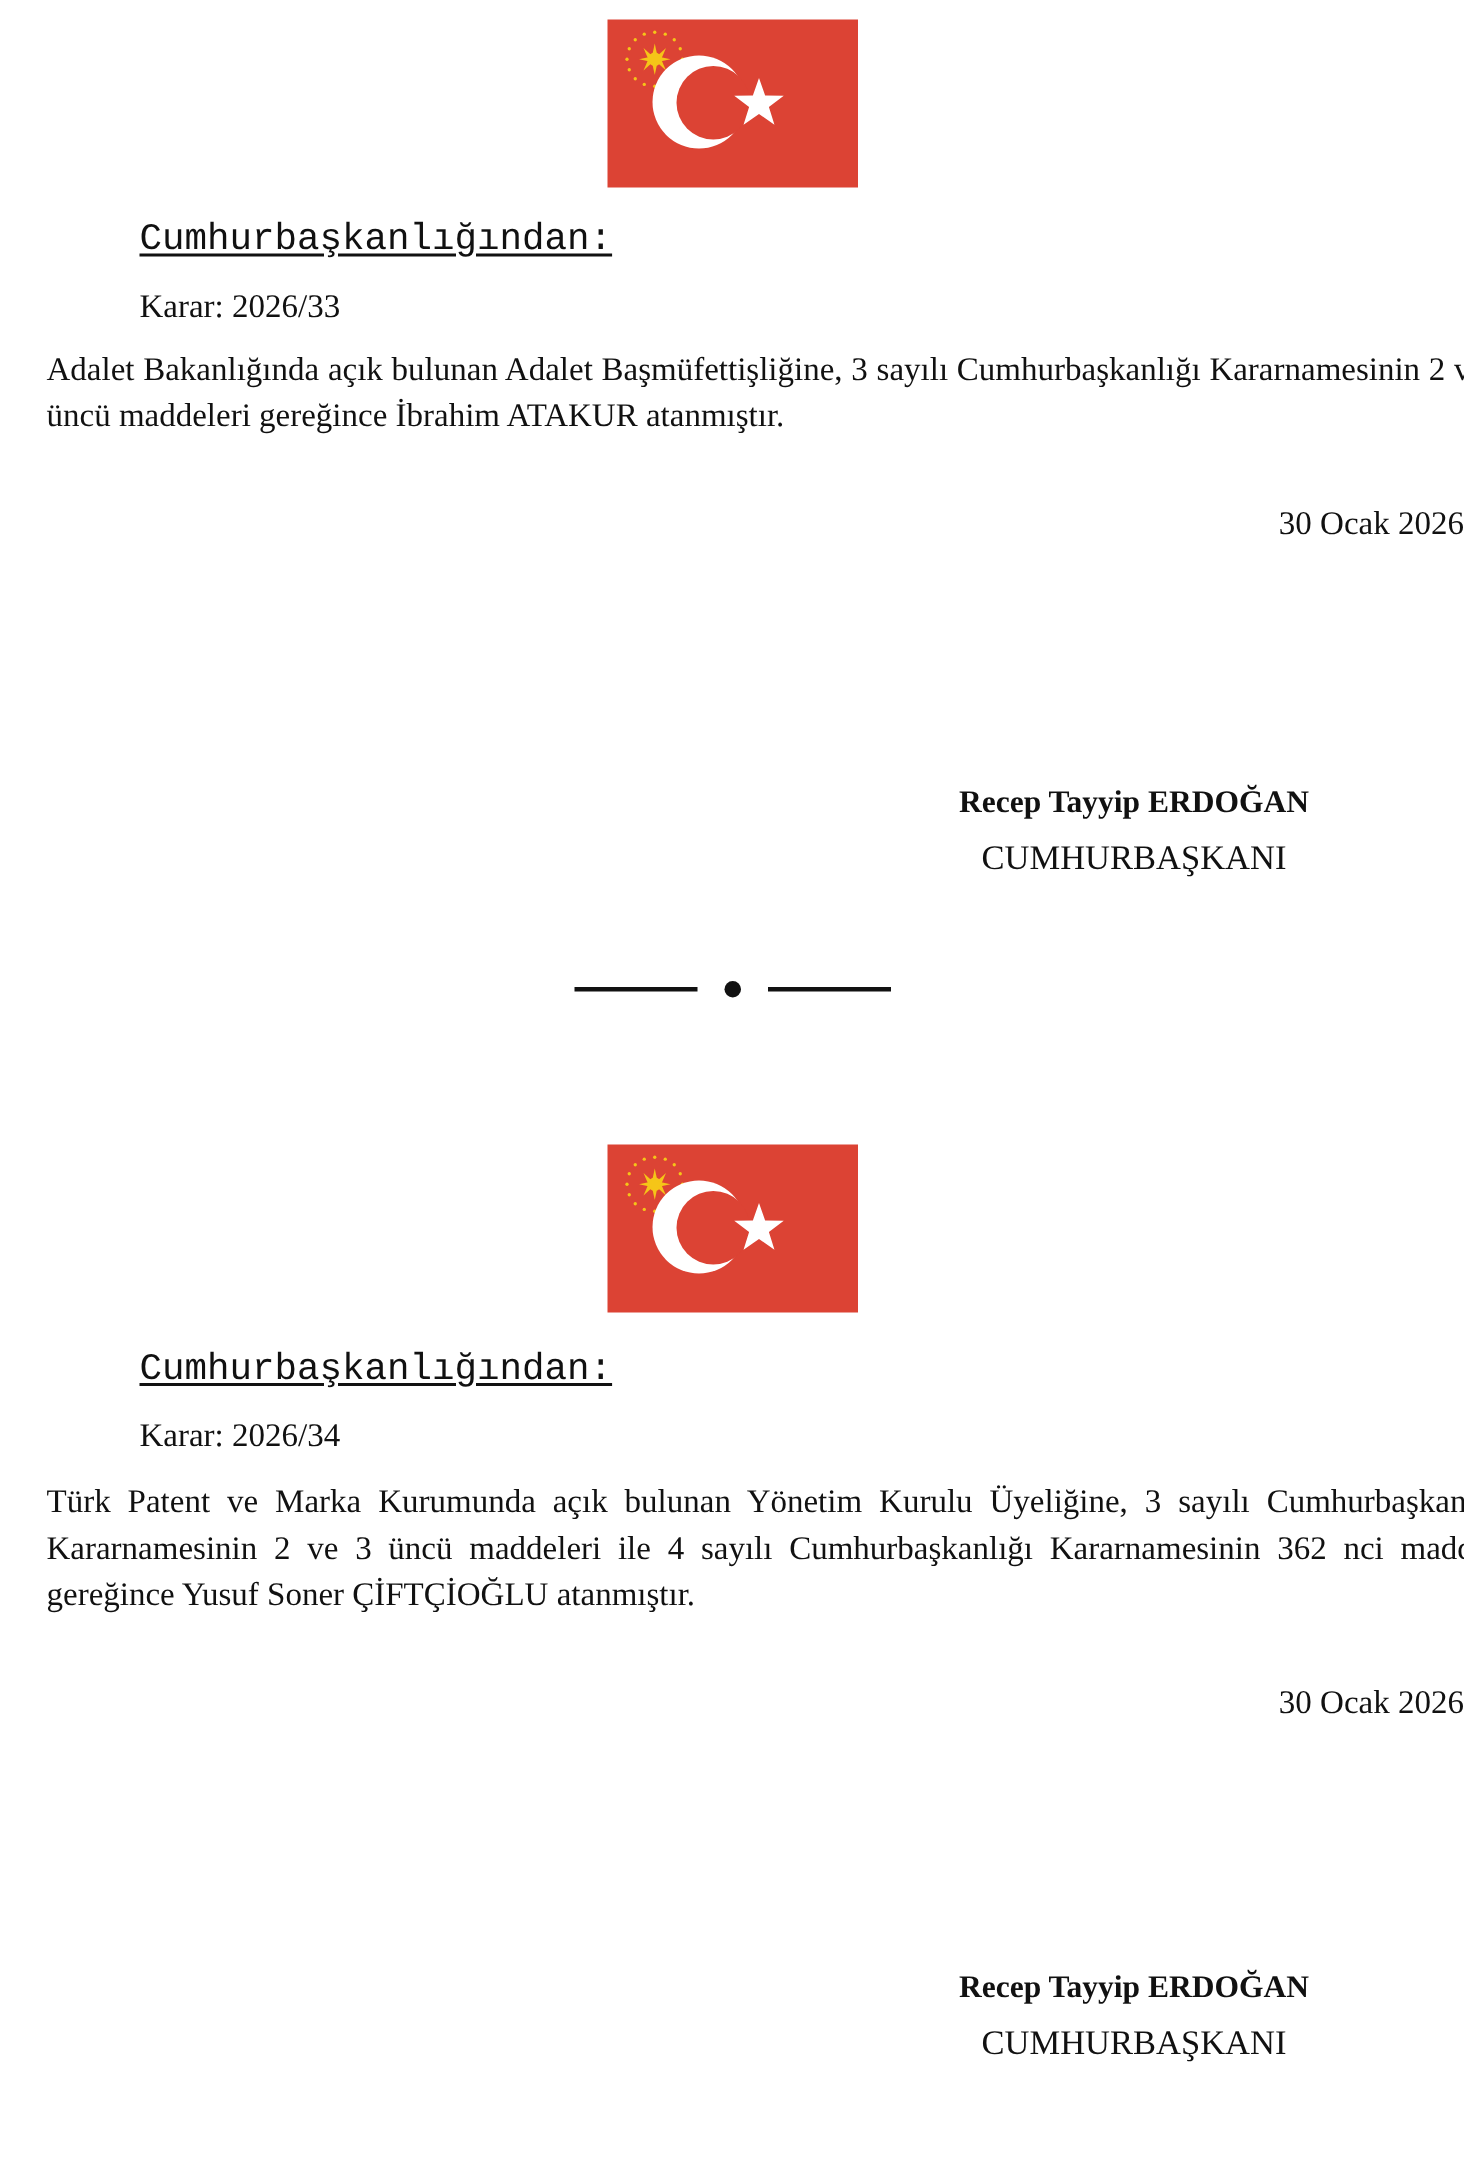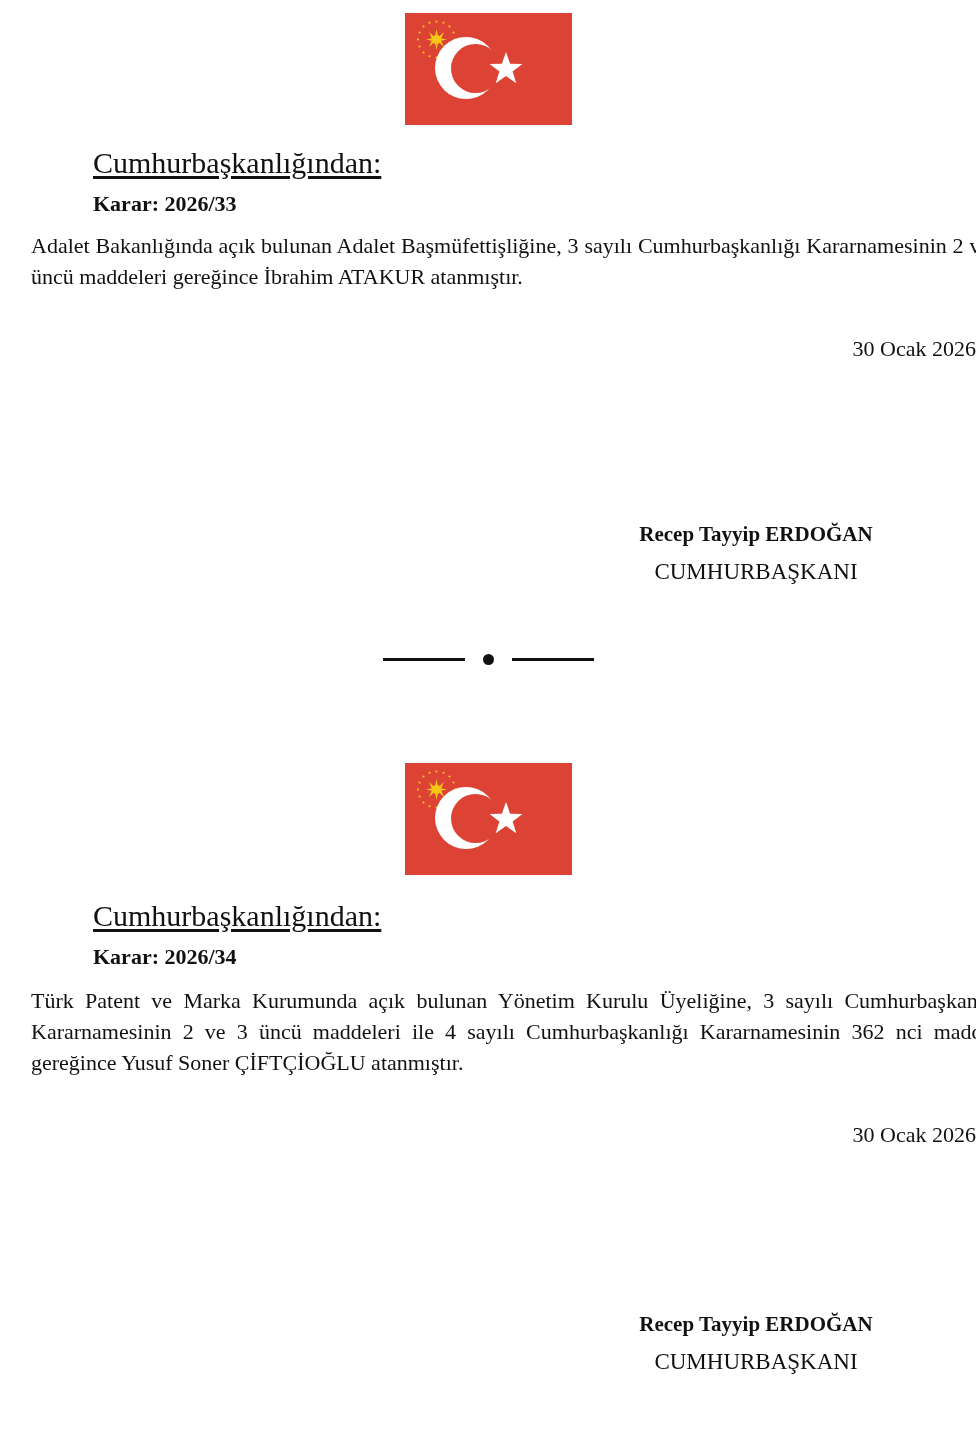--- a/index.html
+++ b/index.html
@@ -77,31 +77,32 @@
     left: 8px;
     top: 5px;
     width: 47px;
     height: 43px;
   }
 
   
   .heading-from {
     margin: 0;
     padding: 0;
-    font-size: 30px;
+    font-size: 25px;
     font-weight: 400;
     line-height: 1.1;
     text-decoration: underline;
     text-underline-offset: 3px;
+    font-family: Liberation Mono, monospace;
   }
   .heading-karar {
     margin: 0;
     padding: 0;
     font-size: 22px;
-    font-weight: 700;
+    font-weight: 400;
     line-height: 1.1;
   }
   .head-indent {
     padding-left: 93px;
   }
 
   
   .body-text {
     margin: 0;
     padding: 0 29px 0 31px;

